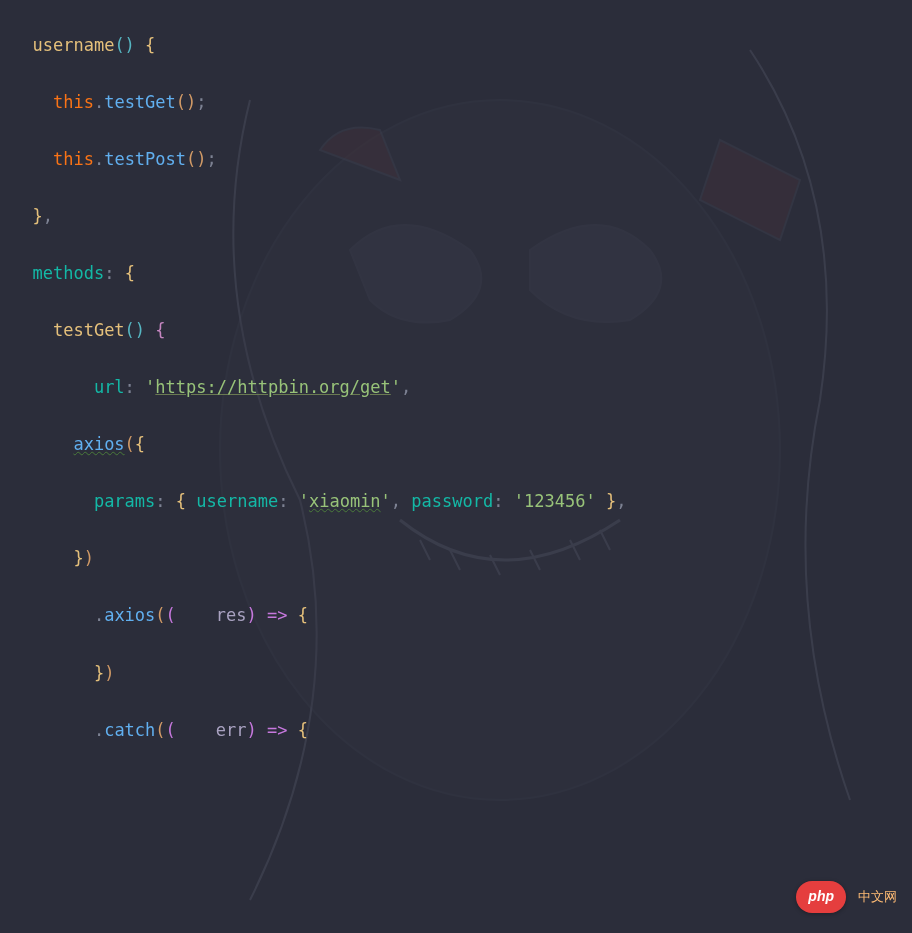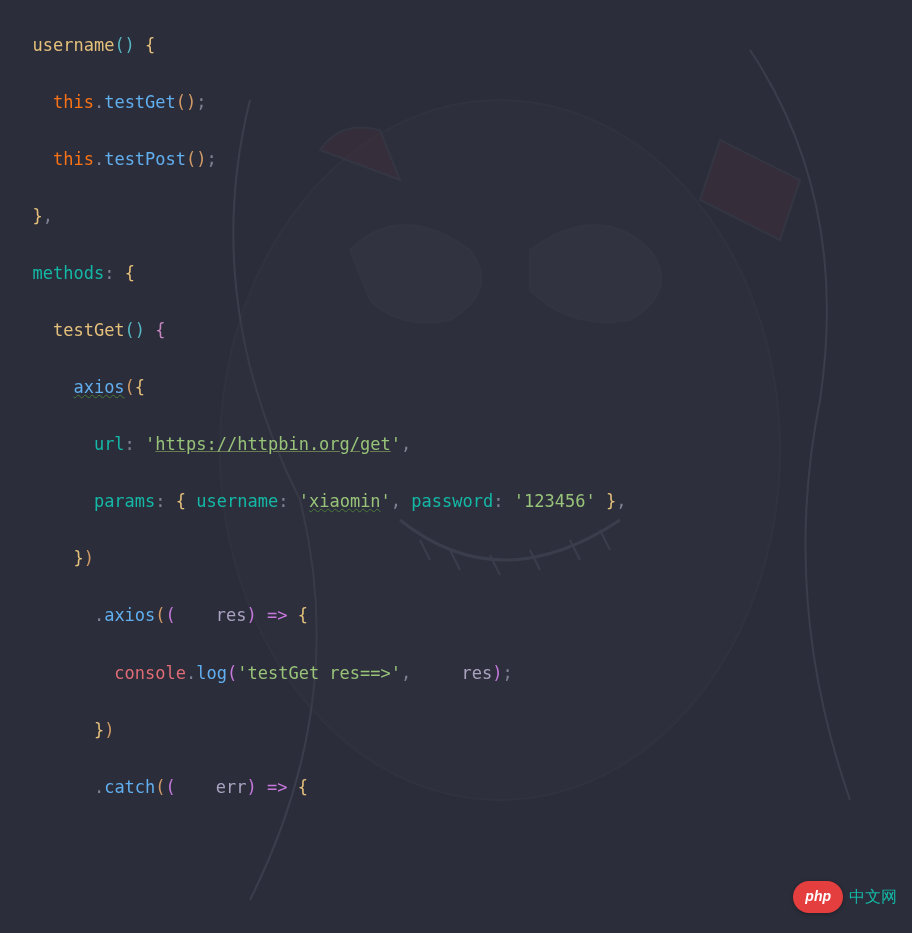--- a/index.html
+++ b/index.html
@@ -48,37 +48,37 @@
       text-decoration-thickness: 1px;
     }
     .line { display: block; padding-left: 4px; }
     .watermark {
       position: absolute;
       bottom: 20px;
       right: 15px;
       z-index: 2;
       display: flex;
       align-items: center;
-      gap: 6px;
+      gap: 12px;
     }
     .watermark-pill {
       background: #e53e3e;
       color: #fff;
       font-family: Arial, sans-serif;
       font-size: 14px;
       font-weight: bold;
       font-style: italic;
       padding: 4px 12px;
       border-radius: 16px;
       box-shadow: 0 1px 4px rgba(0,0,0,0.3);
     }
     .watermark-text {
-      color: #14b8a6;
+      color: #fdba74;
       font-family: sans-serif;
-      font-size: 16px;
+      font-size: 13px;
     }
   </style>
 </head>
 <body>
 
 <div class="bg-art">
   <svg viewBox="0 0 912 933" preserveAspectRatio="xMidYMid slice">
     <g fill="none" stroke="#6a6d80" stroke-width="2">
       <path d="M 250 100 Q 200 300 300 500 Q 350 700 250 900"></path>
       <path d="M 750 50 Q 850 200 820 400 Q 780 600 850 800"></path>
@@ -93,26 +93,25 @@
   </svg>
 </div>
 
 <div class="editor">
 <span class="line">  <span class="t-func">username</span><span class="t-paren-blue">()</span> <span class="t-brace">{</span></span>
 <span class="line">    <span class="t-this">this</span><span class="t-punc">.</span><span class="t-func2">testGet</span><span class="t-paren-yellow">()</span><span class="t-punc">;</span></span>
 <span class="line">    <span class="t-this">this</span><span class="t-punc">.</span><span class="t-func2">testPost</span><span class="t-paren-yellow">()</span><span class="t-punc">;</span></span>
 <span class="line">  <span class="t-brace">}</span><span class="t-punc">,</span></span>
 <span class="line">  <span class="t-prop">methods</span><span class="t-colon">:</span> <span class="t-brace">{</span></span>
 <span class="line">    <span class="t-func">testGet</span><span class="t-paren-blue">()</span> <span class="t-brace-p">{</span></span>
+<span class="line">        <span class="t-prop">url</span><span class="t-colon">:</span> <span class="t-string">'</span><span class="t-link">https://httpbin.org/get</span><span class="t-string">'</span><span class="t-punc">,</span></span>
 <span class="line">      <span class="t-func2 squiggle-green">axios</span><span class="t-paren-yellow">(</span><span class="t-brace">{</span></span>
-<span class="line">        <span class="t-prop">url</span><span class="t-colon">:</span> <span class="t-string">'</span><span class="t-link">https://httpbin.org/get</span><span class="t-string">'</span><span class="t-punc">,</span></span>
 <span class="line">        <span class="t-prop">params</span><span class="t-colon">:</span> <span class="t-brace">{</span> <span class="t-prop">username</span><span class="t-colon">:</span> <span class="t-string">'<span class="squiggle-green">xiaomin</span>'</span><span class="t-punc">,</span> <span class="t-prop">password</span><span class="t-colon">:</span> <span class="t-string">'<span>123456</span>'</span> <span class="t-brace">}</span><span class="t-punc">,</span></span>
 <span class="line">      <span class="t-brace">}</span><span class="t-paren-yellow">)</span></span>
 <span class="line">        <span class="t-punc">.</span><span class="t-func2">axios</span><span class="t-paren-yellow">(</span><span class="t-paren-purple">(</span><span class="t-param">res</span><span class="t-paren-purple">)</span> <span class="t-arrow">=&gt;</span> <span class="t-brace">{</span></span>
-<span class="line">          <span class="t-console">console</span><span class="t-punc">.</span><span class="t-func2">log</span><span class="t-paren-purple">(</span><span class="t-string">'<span>testGet res==&gt;</span>'</span><span class="t-punc">,</span> <span class="t-param">res</span><span class="t-paren-purple">)</span><span class="t-punc">;</span></span>
 <span class="line">        <span class="t-brace">}</span><span class="t-paren-yellow">)</span></span>
 <span class="line">        <span class="t-punc">.</span><span class="t-func2">catch</span><span class="t-paren-yellow">(</span><span class="t-paren-purple">(</span><span class="t-param">err</span><span class="t-paren-purple">)</span> <span class="t-arrow">=&gt;</span> <span class="t-brace">{</span></span>
 
 
 
 
 
 
 
 

